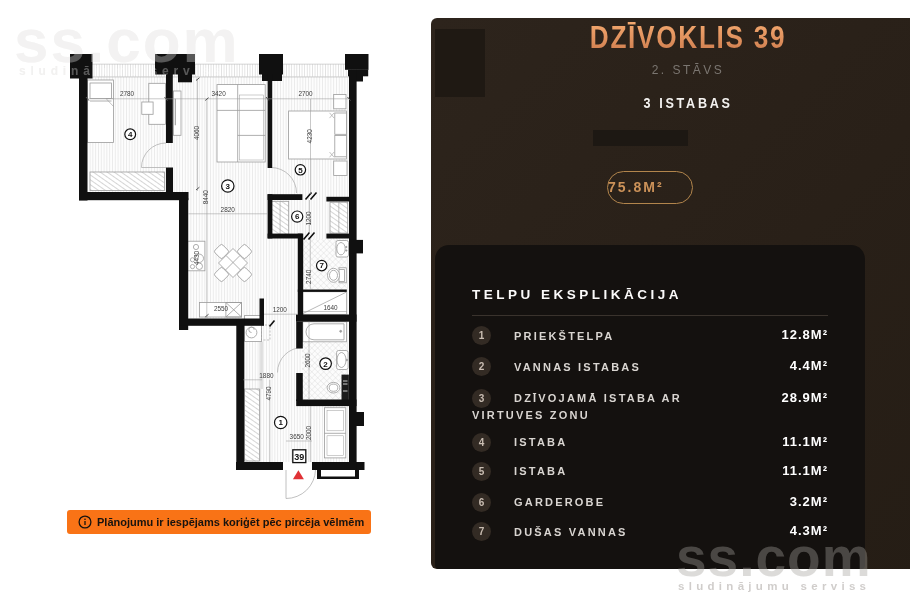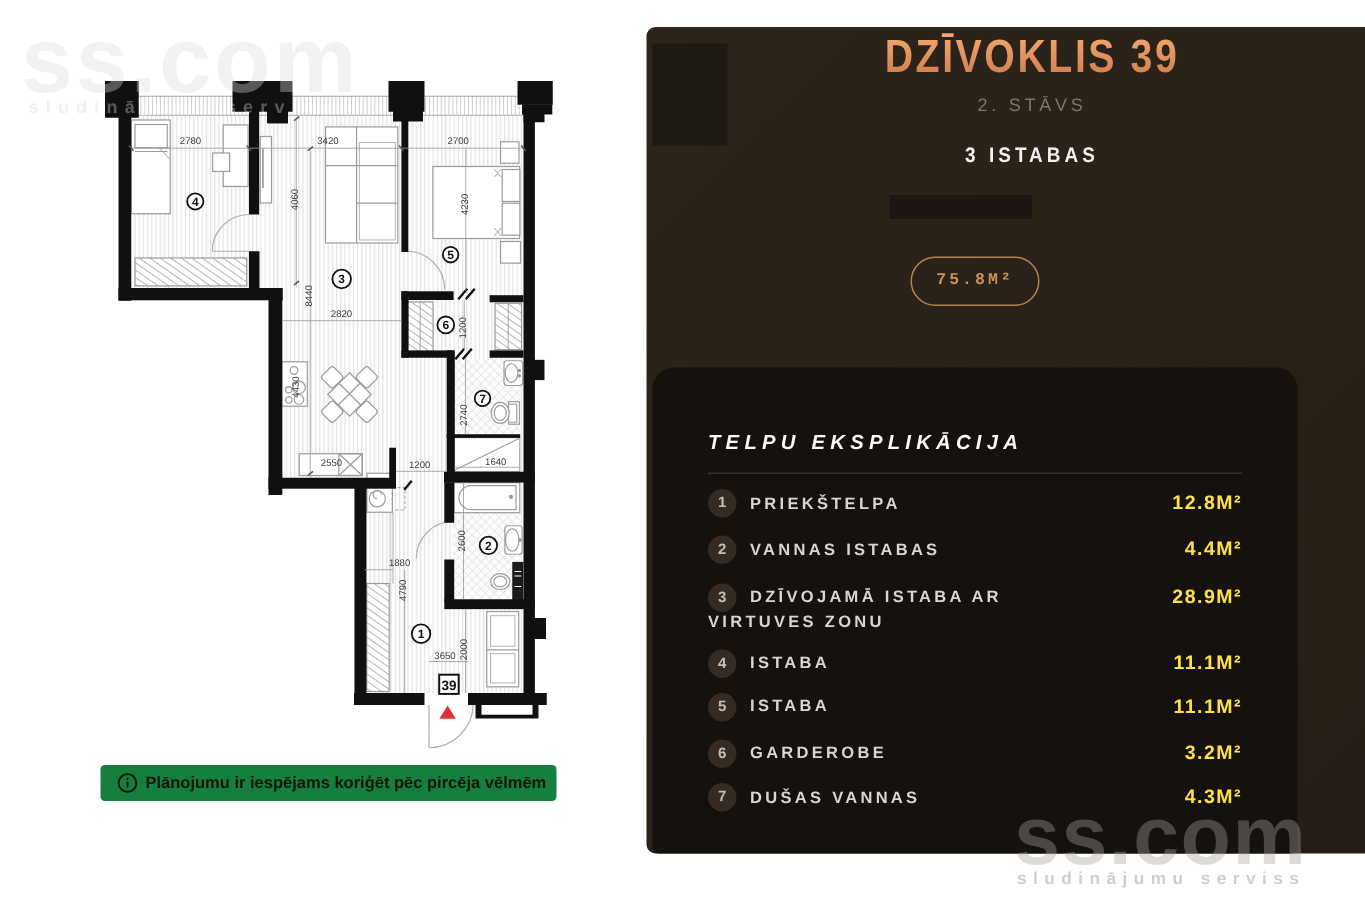--- a/index.html
+++ b/index.html
@@ -1,21 +1,21 @@
 <!DOCTYPE html>
 <html><head>
 <meta charset="utf-8">
 <style>
   html,body{margin:0;padding:0;background:#fff;width:910px;height:610px;overflow:hidden;}
   body{font-family:"Liberation Sans", sans-serif;position:relative;}
   .abs{position:absolute;}
   .row{left:37px;right:37px;height:19px;}
   .num{display:inline-block;width:19px;height:19px;border-radius:50%;background:#332b24;color:#c9bdb2;font-size:10px;font-weight:700;text-align:center;line-height:19px;vertical-align:middle;}
-  .lbl{margin-left:9px;font-size:11px;font-weight:700;letter-spacing:2.2px;color:#d9d5d1;vertical-align:middle;}
-  .val{position:absolute;right:0;top:1px;font-size:13px;font-weight:700;letter-spacing:1px;color:#fde047;}
+  .lbl{margin-left:23px;font-size:11px;font-weight:700;letter-spacing:2.2px;color:#d9d5d1;vertical-align:middle;}
+  .val{position:absolute;right:0;top:1px;font-size:13px;font-weight:700;letter-spacing:1px;color:#ffffff;}
 </style>
 </head>
 <body>
 
 <div class="abs" style="left:14px;top:10px;font-weight:700;font-size:62px;letter-spacing:2px;color:rgba(160,155,150,0.18);line-height:1;">ss.com</div>
 
 <div class="abs" style="left:19px;top:64px;font-weight:700;font-size:12px;letter-spacing:4.8px;color:rgba(160,155,150,0.2);">sludinājumu serviss</div>
 
 <svg class="abs" style="left:0;top:0;" width="910" height="610" viewBox="0 0 910 610">
 <defs>
@@ -365,25 +365,25 @@
   <div class="abs" style="left:4px;top:11px;width:50px;height:68px;background:#1f1913;"></div>
 
   <div class="abs" style="left:0;top:3.5px;width:100%;text-align:center;font-size:31px;font-weight:700;letter-spacing:2px;line-height:1;transform:scaleX(0.845);background:linear-gradient(180deg,#f4a96f,#ce7c4e);-webkit-background-clip:text;background-clip:text;color:transparent;">DZĪVOKLIS 39</div>
 
   <div class="abs" style="left:0;top:45px;width:100%;text-align:center;font-size:12px;font-weight:400;letter-spacing:2.5px;color:#7b7671;">2. STĀVS</div>
 
   <div class="abs" style="left:0;top:77px;width:100%;text-align:center;font-size:14px;font-weight:700;letter-spacing:3px;color:#f4f2f0;transform:scaleX(0.9);">3 ISTABAS</div>
 
   <div class="abs" style="left:162px;top:112px;width:95px;height:16px;background:#1d1813;"></div>
 
-  <div class="abs" style="left:176px;top:153px;width:84px;height:31px;border:1.5px solid #b2854c;border-radius:17px;text-align:center;line-height:31px;font-size:11px;font-weight:700;letter-spacing:2px;color:#cc9259;font-family:Liberation Mono, monospace;">75.8M²</div>
+  <div class="abs" style="left:176px;top:153px;width:84px;height:31px;border:1.5px solid #b2854c;border-radius:17px;text-align:left;line-height:31px;font-size:14px;font-weight:700;letter-spacing:2px;color:#cc9259;">75.8M²</div>
 
   <div class="abs" style="left:4px;top:227px;width:430px;height:324px;background:#14110f;border-radius:14px 14px 4px 4px;">
 
-    <div class="abs" style="left:37px;top:42px;font-size:13.5px;font-weight:700;letter-spacing:3.5px;color:#fbfafa;font-style:italic;">TELPU EKSPLIKĀCIJA</div>
+    <div class="abs" style="left:37px;top:42px;font-size:13.5px;font-weight:700;letter-spacing:3.5px;color:#fbfafa;">TELPU EKSPLIKĀCIJA</div>
 
     <div class="abs" style="left:37px;top:70px;width:356px;border-top:1px solid #3a332d;"></div>
 
     <div class="abs row" style="top:81px;"><span class="num">1</span><span class="lbl">PRIEKŠTELPA</span><span class="val">12.8M²</span></div>
 
     <div class="abs row" style="top:112px;"><span class="num">2</span><span class="lbl">VANNAS ISTABAS</span><span class="val">4.4M²</span></div>
 
     <div class="abs row" style="top:143.5px;"><span class="num">3</span><span class="lbl">DZĪVOJAMĀ ISTABA AR</span><span class="val">28.9M²</span></div>
 
     <div class="abs" style="left:37px;top:164px;font-size:11px;font-weight:700;letter-spacing:2.2px;color:#d9d5d1;">VIRTUVES ZONU</div>
@@ -391,21 +391,21 @@
     <div class="abs row" style="top:187.5px;"><span class="num">4</span><span class="lbl">ISTABA</span><span class="val">11.1M²</span></div>
 
     <div class="abs row" style="top:216.5px;"><span class="num">5</span><span class="lbl">ISTABA</span><span class="val">11.1M²</span></div>
 
     <div class="abs row" style="top:247.5px;"><span class="num">6</span><span class="lbl">GARDEROBE</span><span class="val">3.2M²</span></div>
 
     <div class="abs row" style="top:277px;"><span class="num">7</span><span class="lbl">DUŠAS VANNAS</span><span class="val">4.3M²</span></div>
   </div>
 </div>
 
-<div class="abs" style="left:67px;top:510px;width:304px;height:24px;background:#15803d;border-radius:3px;">
+<div class="abs" style="left:67px;top:510px;width:304px;height:24px;background:#f97316;border-radius:3px;">
 
   <svg class="abs" style="left:11px;top:5px;" width="14" height="14" viewBox="0 0 14 14">
       <circle cx="7" cy="7" r="5.9" fill="none" stroke="#17130f" stroke-width="1.3"></circle>
       <rect x="6.35" y="6" width="1.3" height="4" fill="#17130f"></rect>
       <rect x="6.35" y="3.6" width="1.3" height="1.4" fill="#17130f"></rect>
     </svg>
 
   <div class="abs" style="left:30px;top:5.5px;font-size:11px;font-weight:700;color:#17130f;white-space:nowrap;">Plānojumu ir iespējams koriģēt pēc pircēja vēlmēm</div>
 </div>
 

